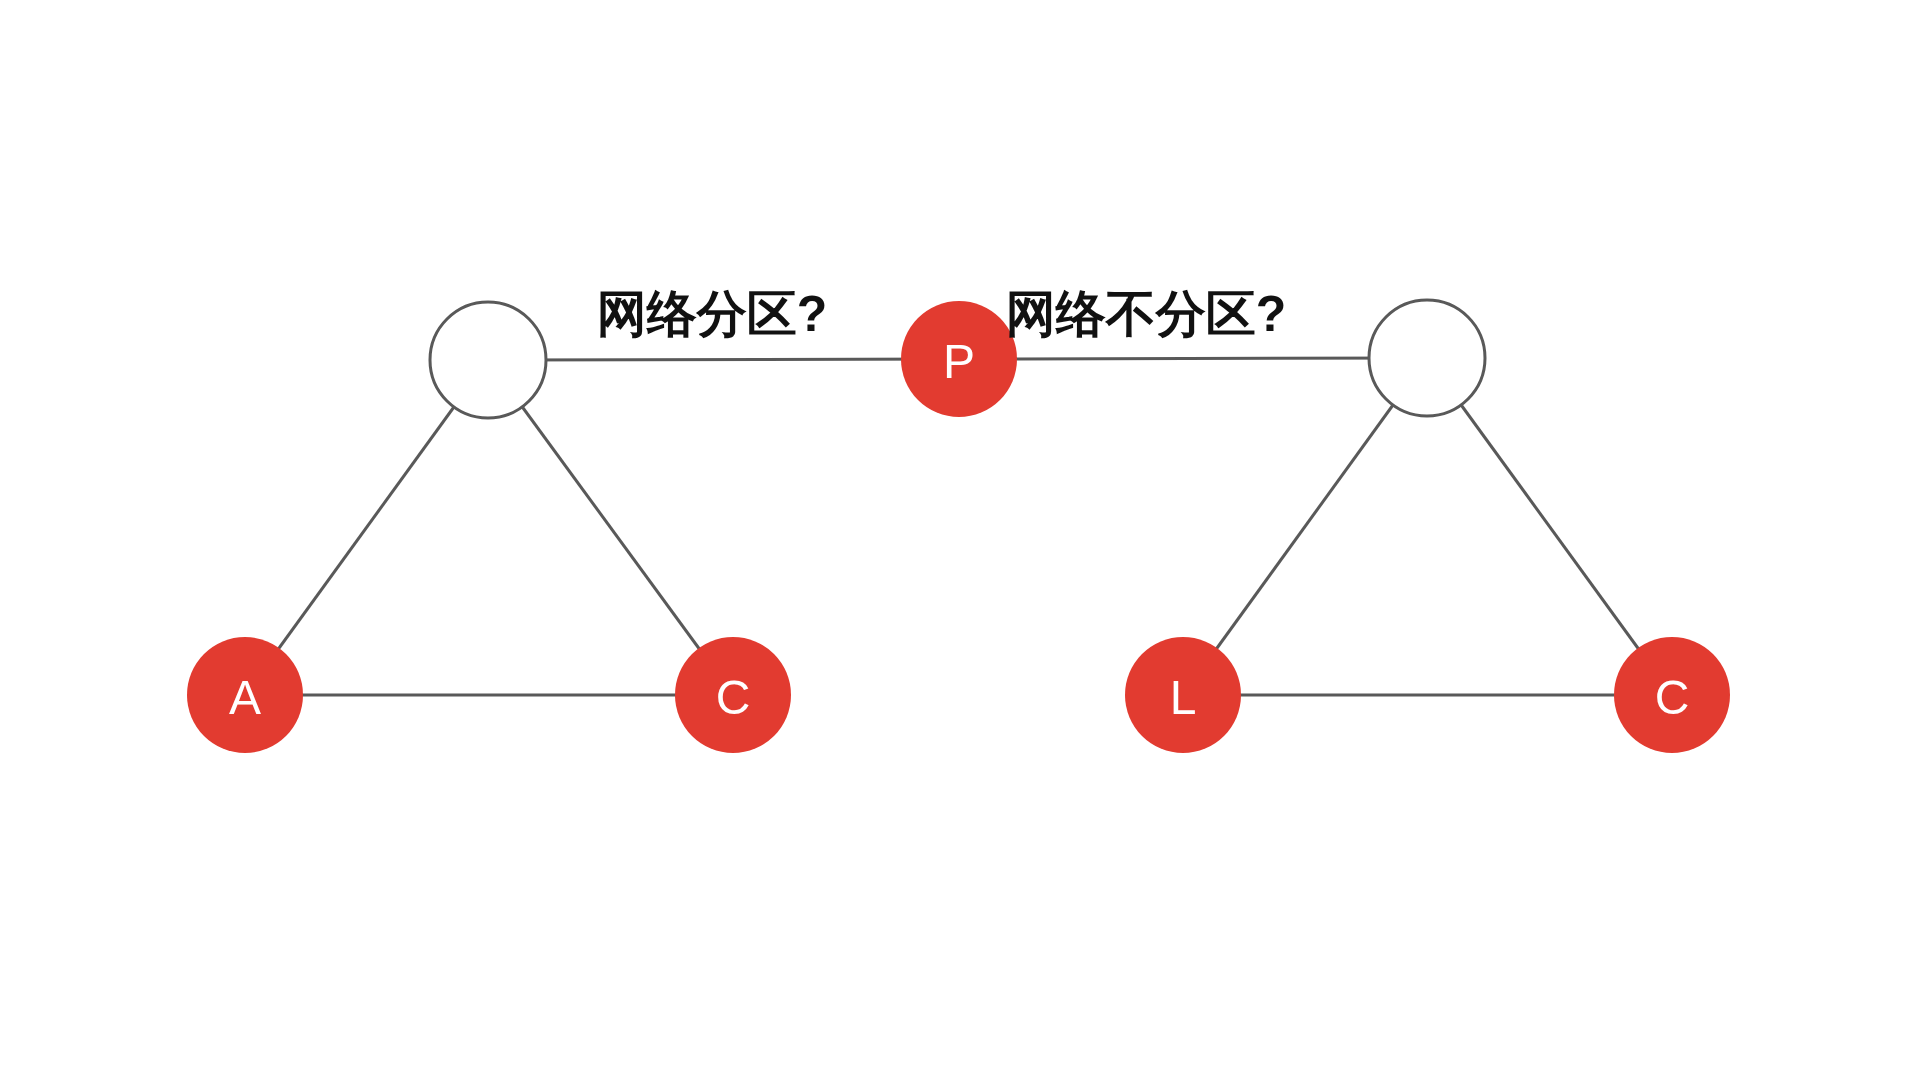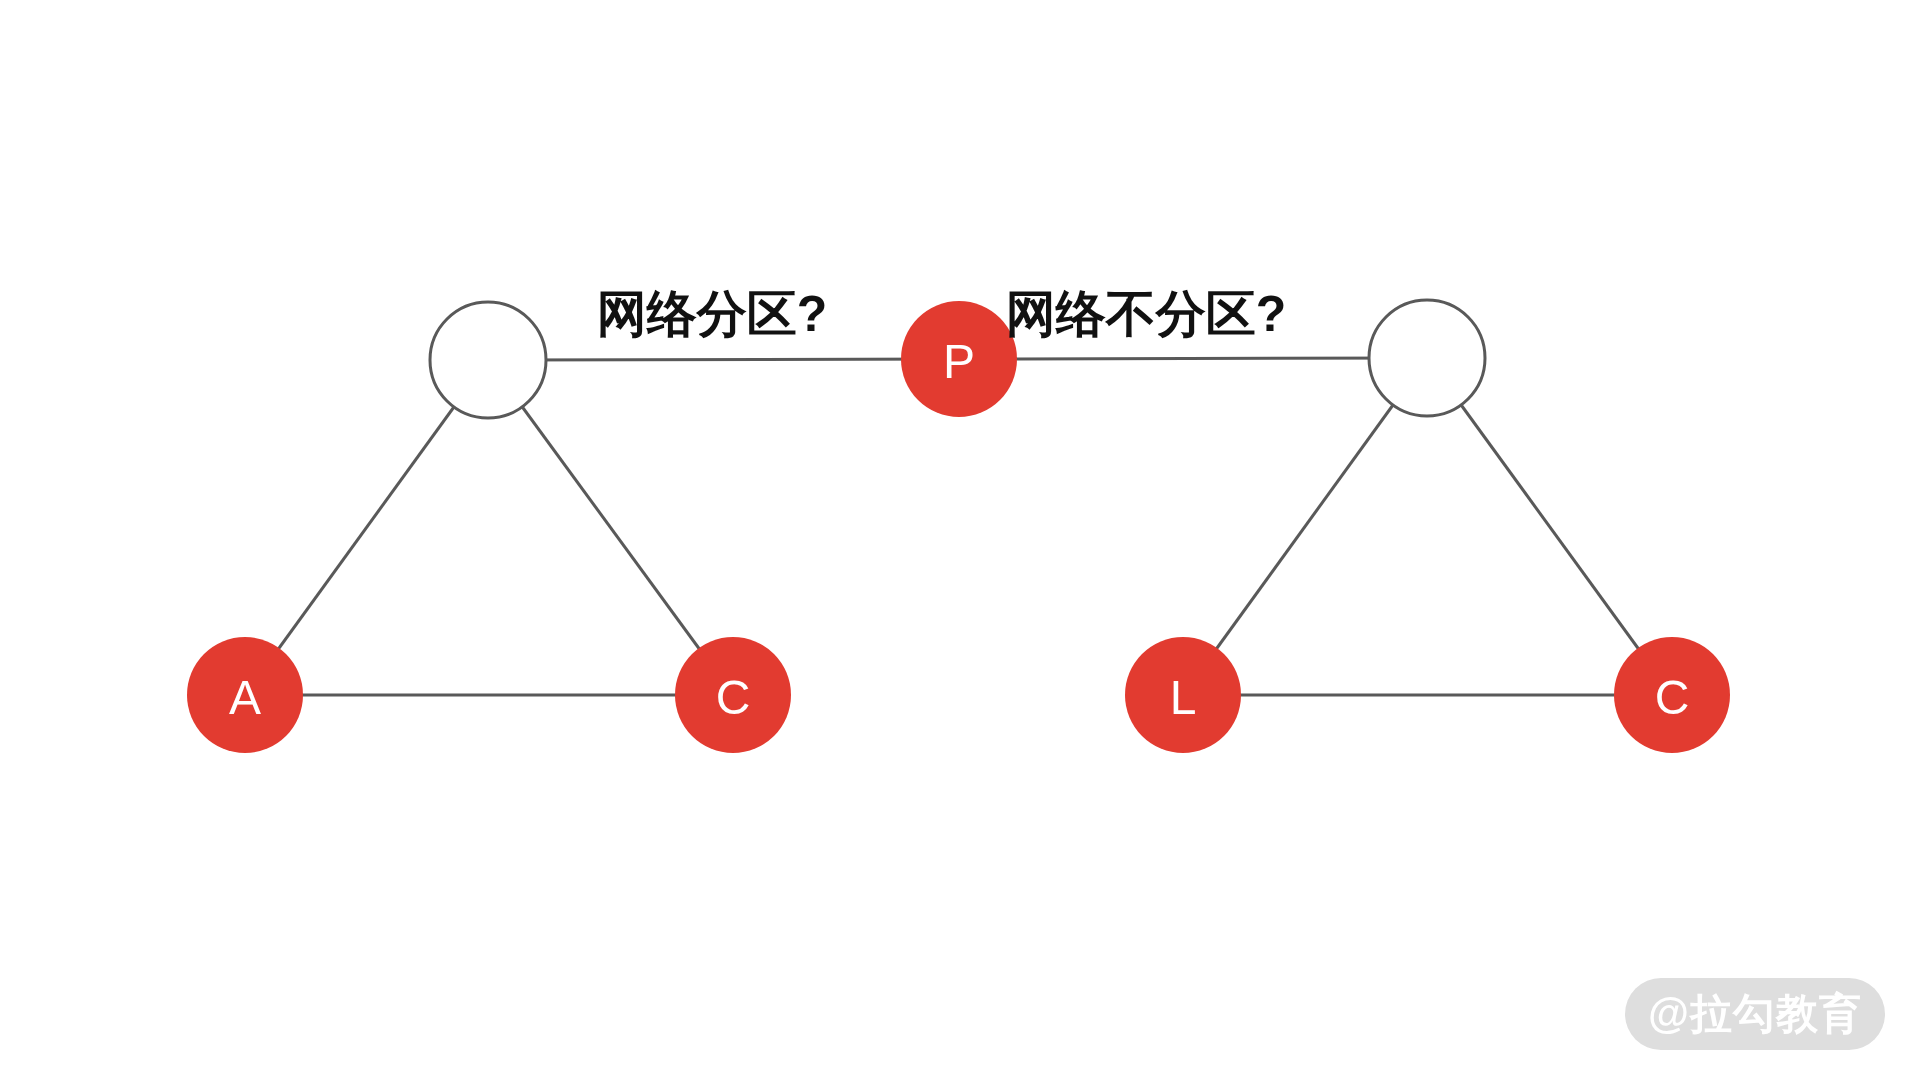--- a/index.html
+++ b/index.html
@@ -104,16 +104,13 @@
         <text x="1183" y="697" class="node-letter">L</text>
       </g>
       <g>
         <circle cx="1672" cy="695" r="58" class="node-circle-red"></circle>
         <text x="1672" y="697" class="node-letter">C</text>
       </g>
       <text x="712" y="314" class="edge-label">网络分区?</text>
       <text x="1146" y="314" class="edge-label">网络不分区?</text>
     </svg>
 
-  <div class="watermark">
-    <span>@拉勾教育</span>
-  </div>
 </div>
 
 </body></html>

